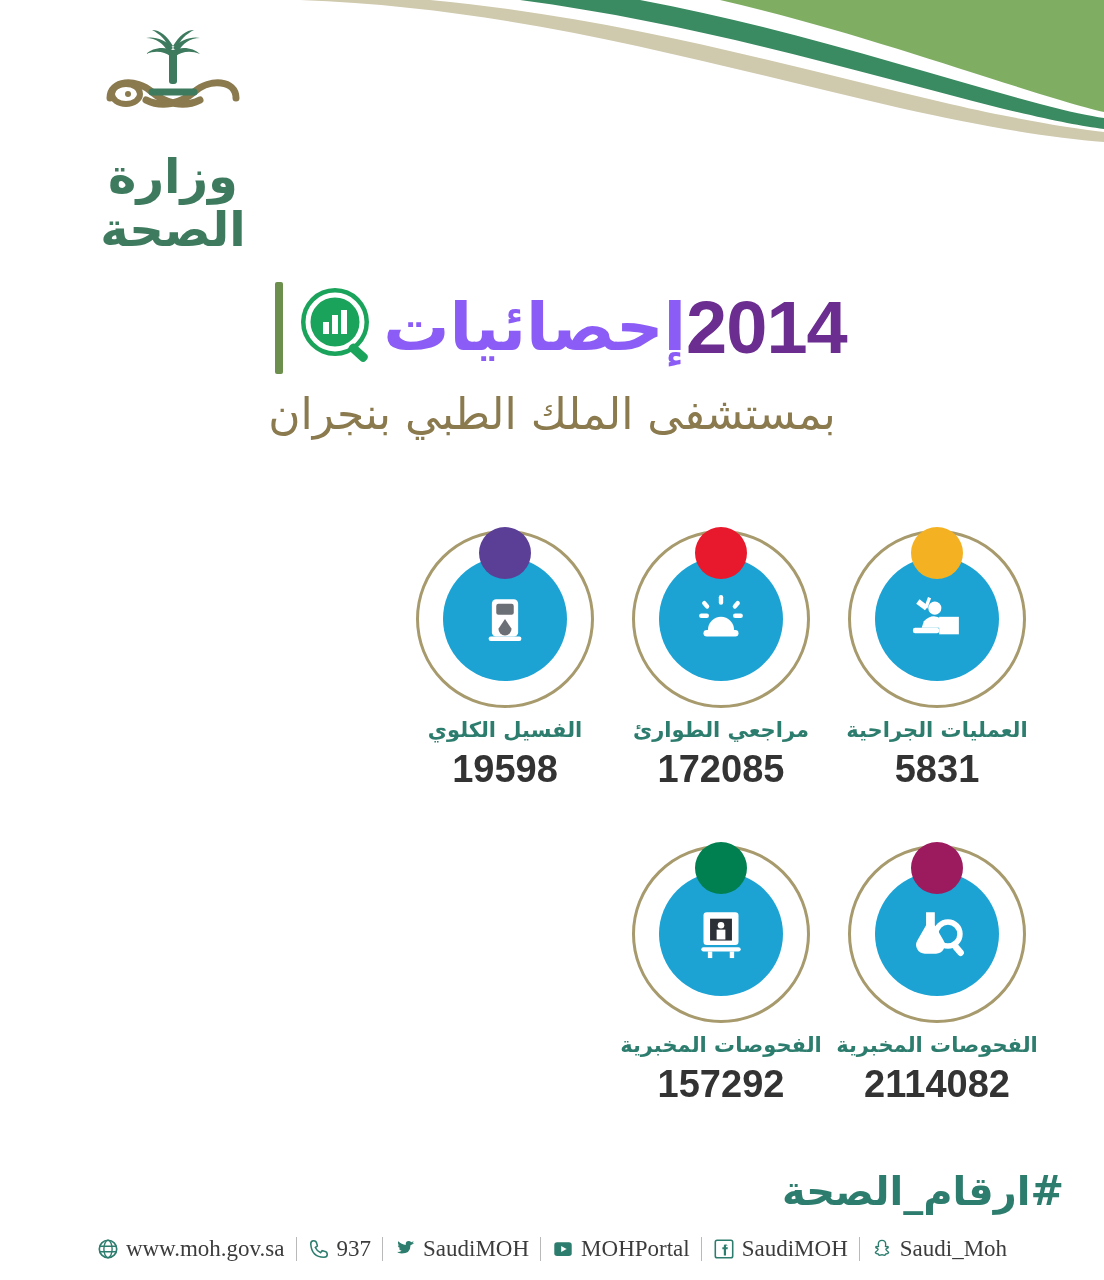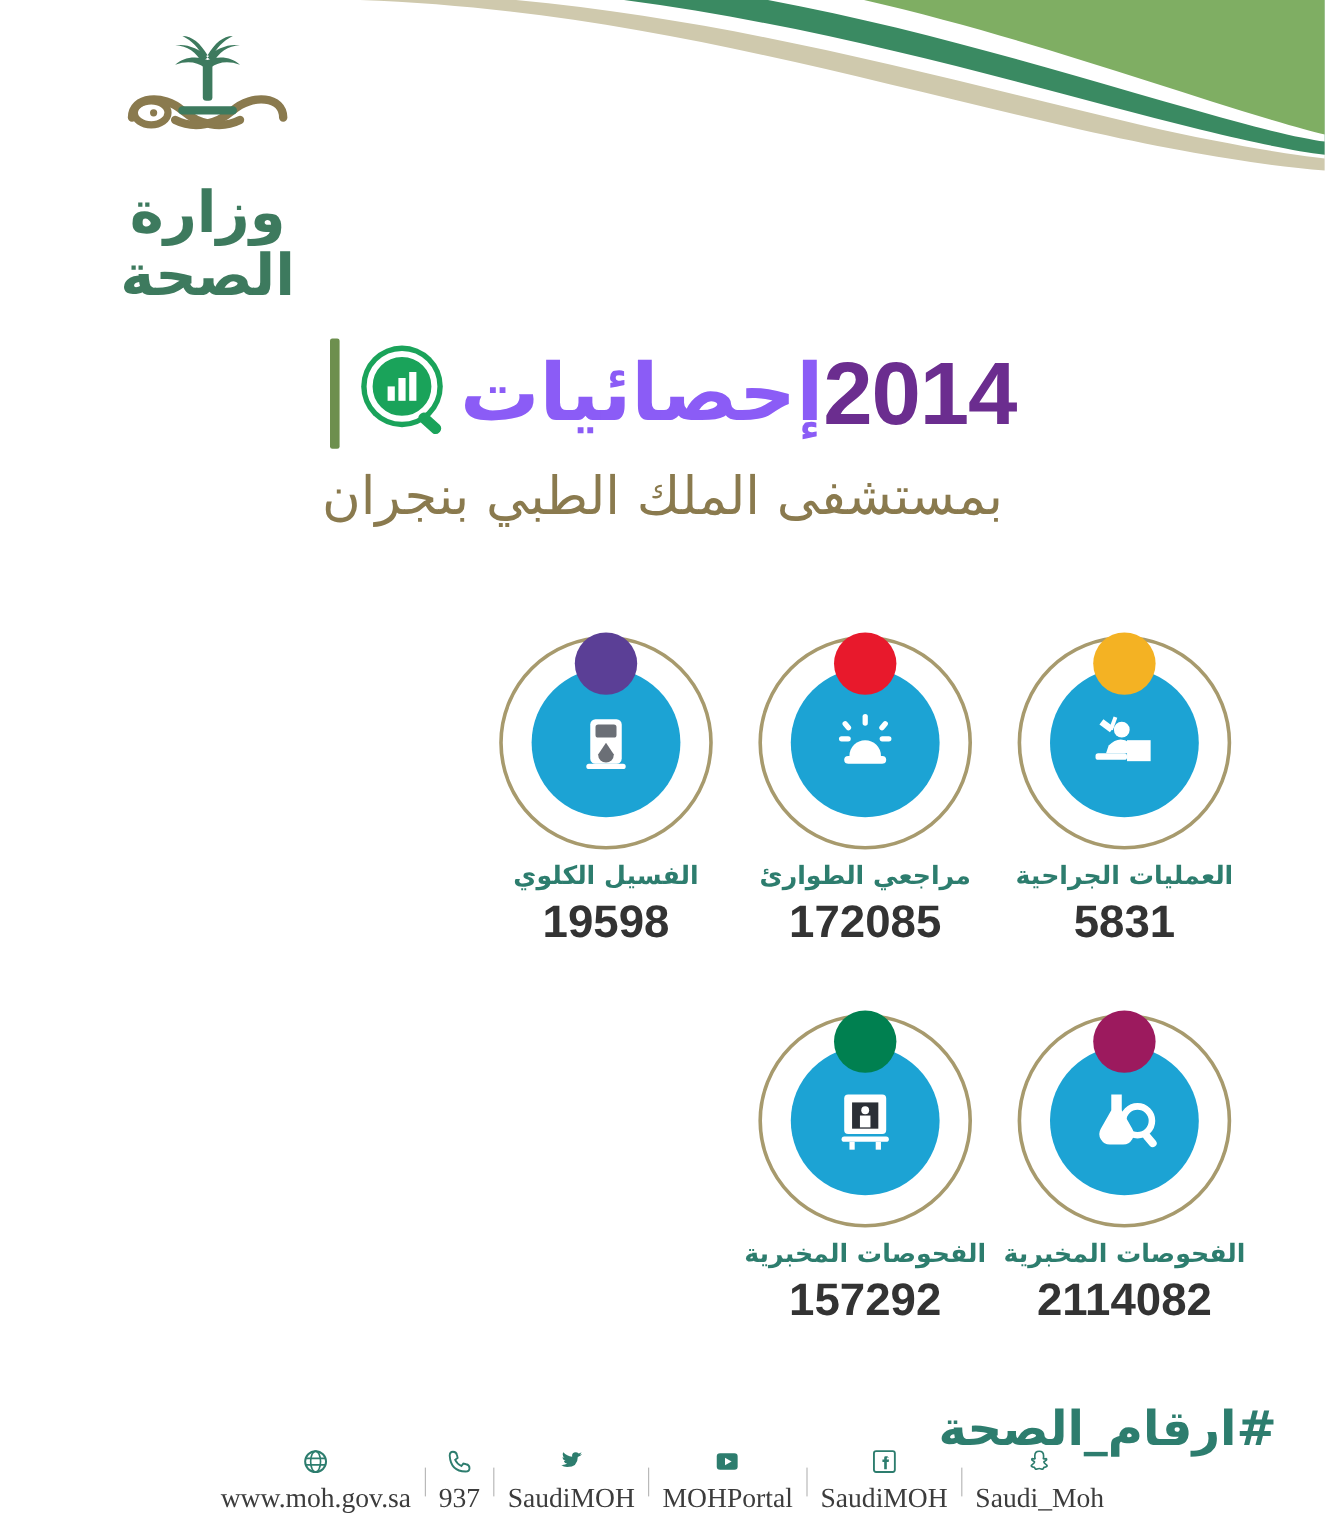--- a/index.html
+++ b/index.html
@@ -215,21 +215,20 @@
     flex-direction: row;
     align-items: center;
     justify-content: center;
     direction: ltr;
     font-family: "Liberation Serif", serif;
     font-size: 23px;
     color: #3c3c3c;
   }
   .footer-item {
     display: flex;
-    flex-direction: column;
     align-items: center;
     gap: 7px;
     padding: 0 11px;
   }
   .footer-sep {
     width: 1px;
     height: 24px;
     background: #b9b9b9;
   }
   .fi-icon {

